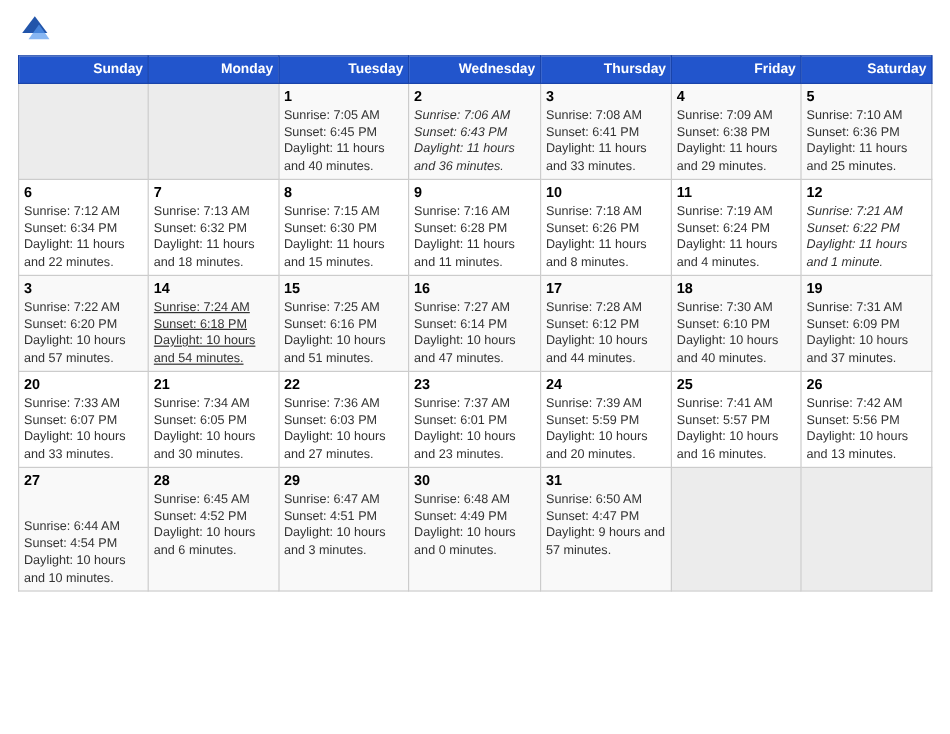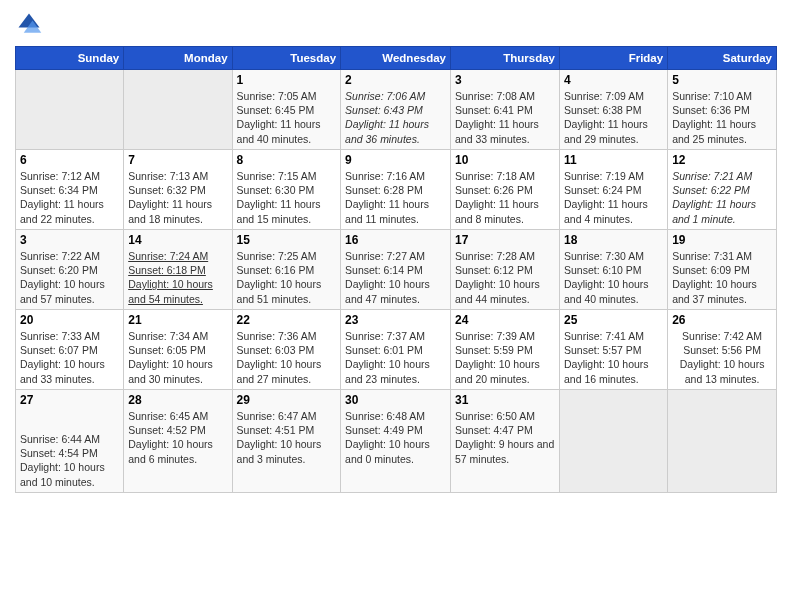--- a/index.html
+++ b/index.html
@@ -278,21 +278,21 @@
 Daylight: 10 hours and 20 minutes.</div>
           </td>
           <td>
             <span class="day-number">25</span>
             <div class="day-info" style="white-space: pre-line;">Sunrise: 7:41 AM
 Sunset: 5:57 PM
 Daylight: 10 hours and 16 minutes.</div>
           </td>
           <td>
             <span class="day-number">26</span>
-            <div class="day-info" style="white-space: pre-line; text-align: center;">Sunrise: 7:42 AM
+            <div class="day-info" style="white-space: pre-line;">Sunrise: 7:42 AM
 Sunset: 5:56 PM
 Daylight: 10 hours and 13 minutes.</div>
           </td>
         </tr>
         <tr>
           <td>
             <span class="day-number">27</span>
             <div class="day-info" style="white-space: pre-line; margin-top: 25px;">Sunrise: 6:44 AM
 Sunset: 4:54 PM
 Daylight: 10 hours and 10 minutes.</div>

